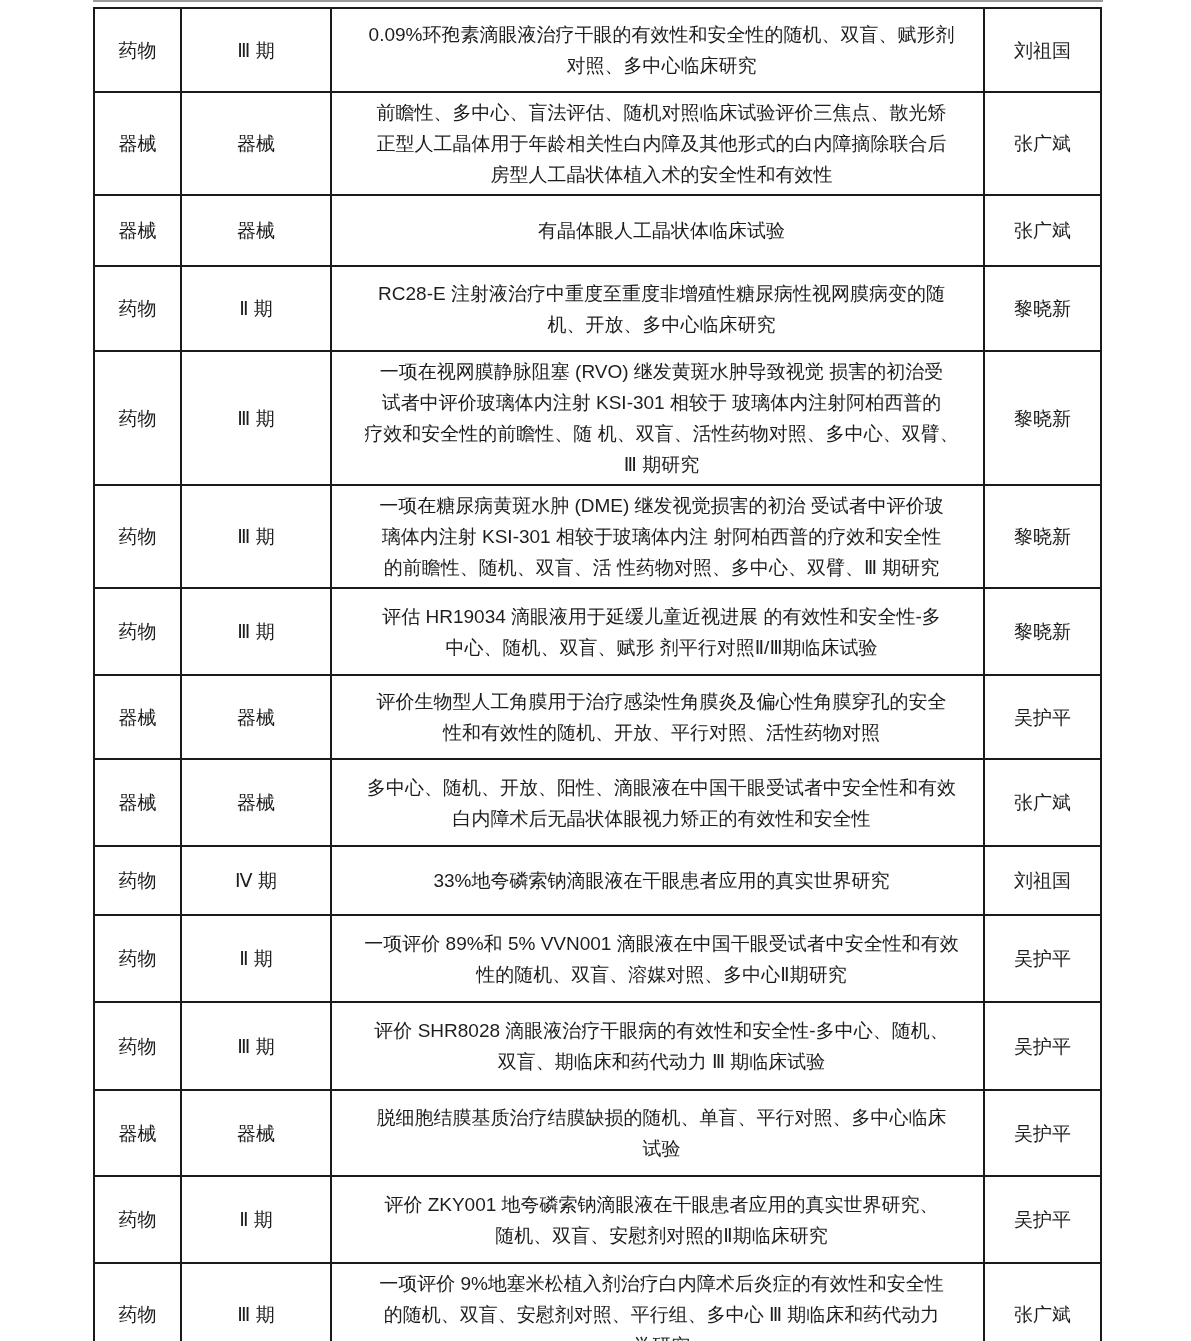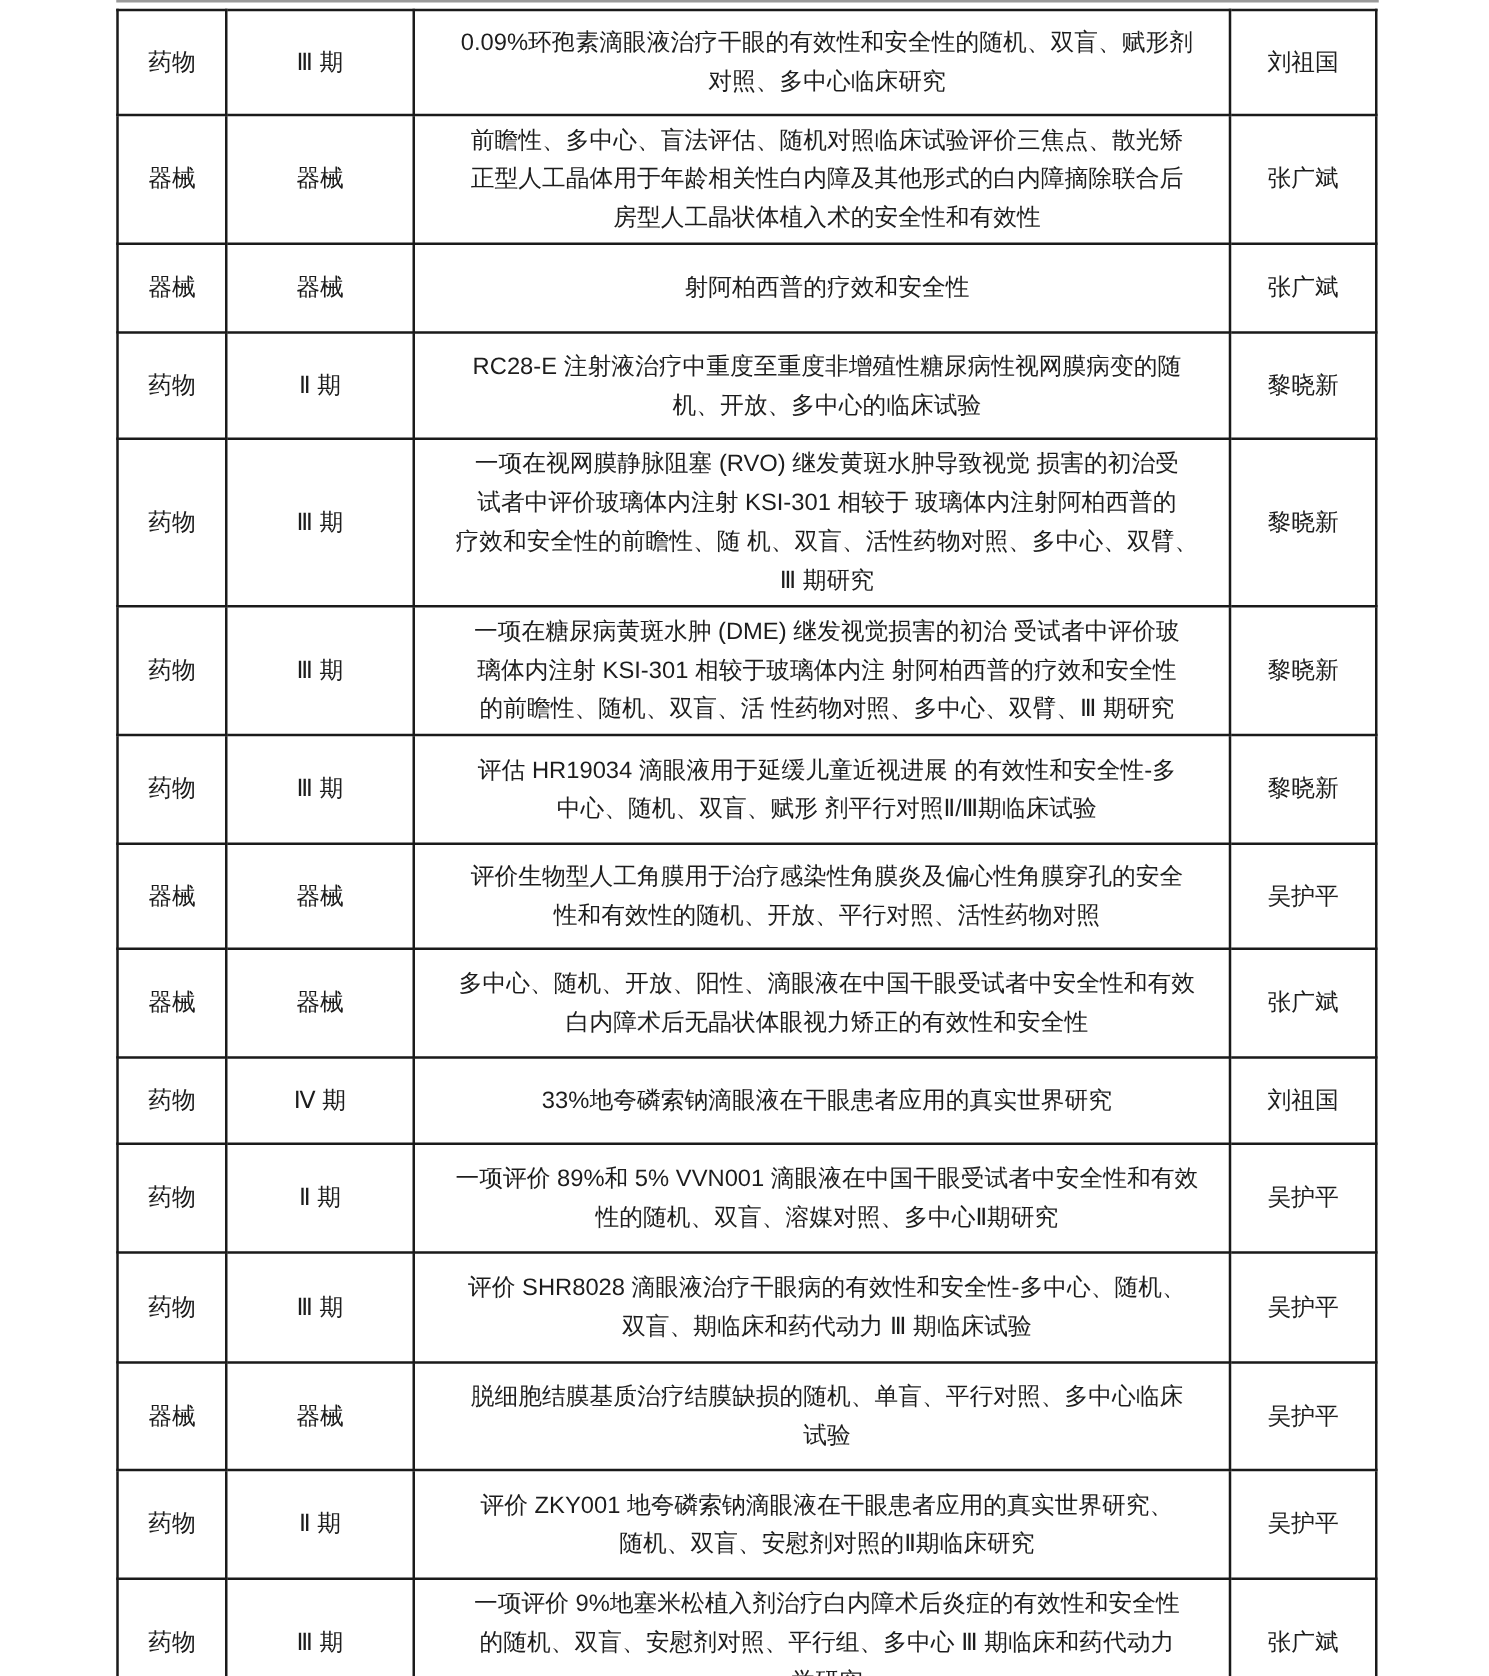--- a/index.html
+++ b/index.html
@@ -74,28 +74,28 @@
     <td class="cat">器械</td>
     <td class="phase">器械</td>
     <td class="title">前瞻性、多中心、盲法评估、随机对照临床试验评价三焦点、散光矫
 正型人工晶体用于年龄相关性白内障及其他形式的白内障摘除联合后
 房型人工晶状体植入术的安全性和有效性</td>
     <td class="pi">张广斌</td>
   </tr>
       <tr style="height: 71px;">
     <td class="cat">器械</td>
     <td class="phase">器械</td>
-    <td class="title">射阿柏西普的疗效和安全性</td>
+    <td class="title">有晶体眼人工晶状体临床试验</td>
     <td class="pi">张广斌</td>
   </tr>
       <tr style="height: 85px;">
     <td class="cat">药物</td>
     <td class="phase">Ⅱ 期</td>
     <td class="title">RC28-E 注射液治疗中重度至重度非增殖性糖尿病性视网膜病变的随
-机、开放、多中心的临床试验</td>
+机、开放、多中心临床研究</td>
     <td class="pi">黎晓新</td>
   </tr>
       <tr style="height: 126px;">
     <td class="cat">药物</td>
     <td class="phase">Ⅲ 期</td>
     <td class="title">一项在视网膜静脉阻塞 (RVO) 继发黄斑水肿导致视觉 损害的初治受
 试者中评价玻璃体内注射 KSI-301 相较于 玻璃体内注射阿柏西普的
 疗效和安全性的前瞻性、随 机、双盲、活性药物对照、多中心、双臂、
 Ⅲ 期研究</td>
     <td class="pi">黎晓新</td>

